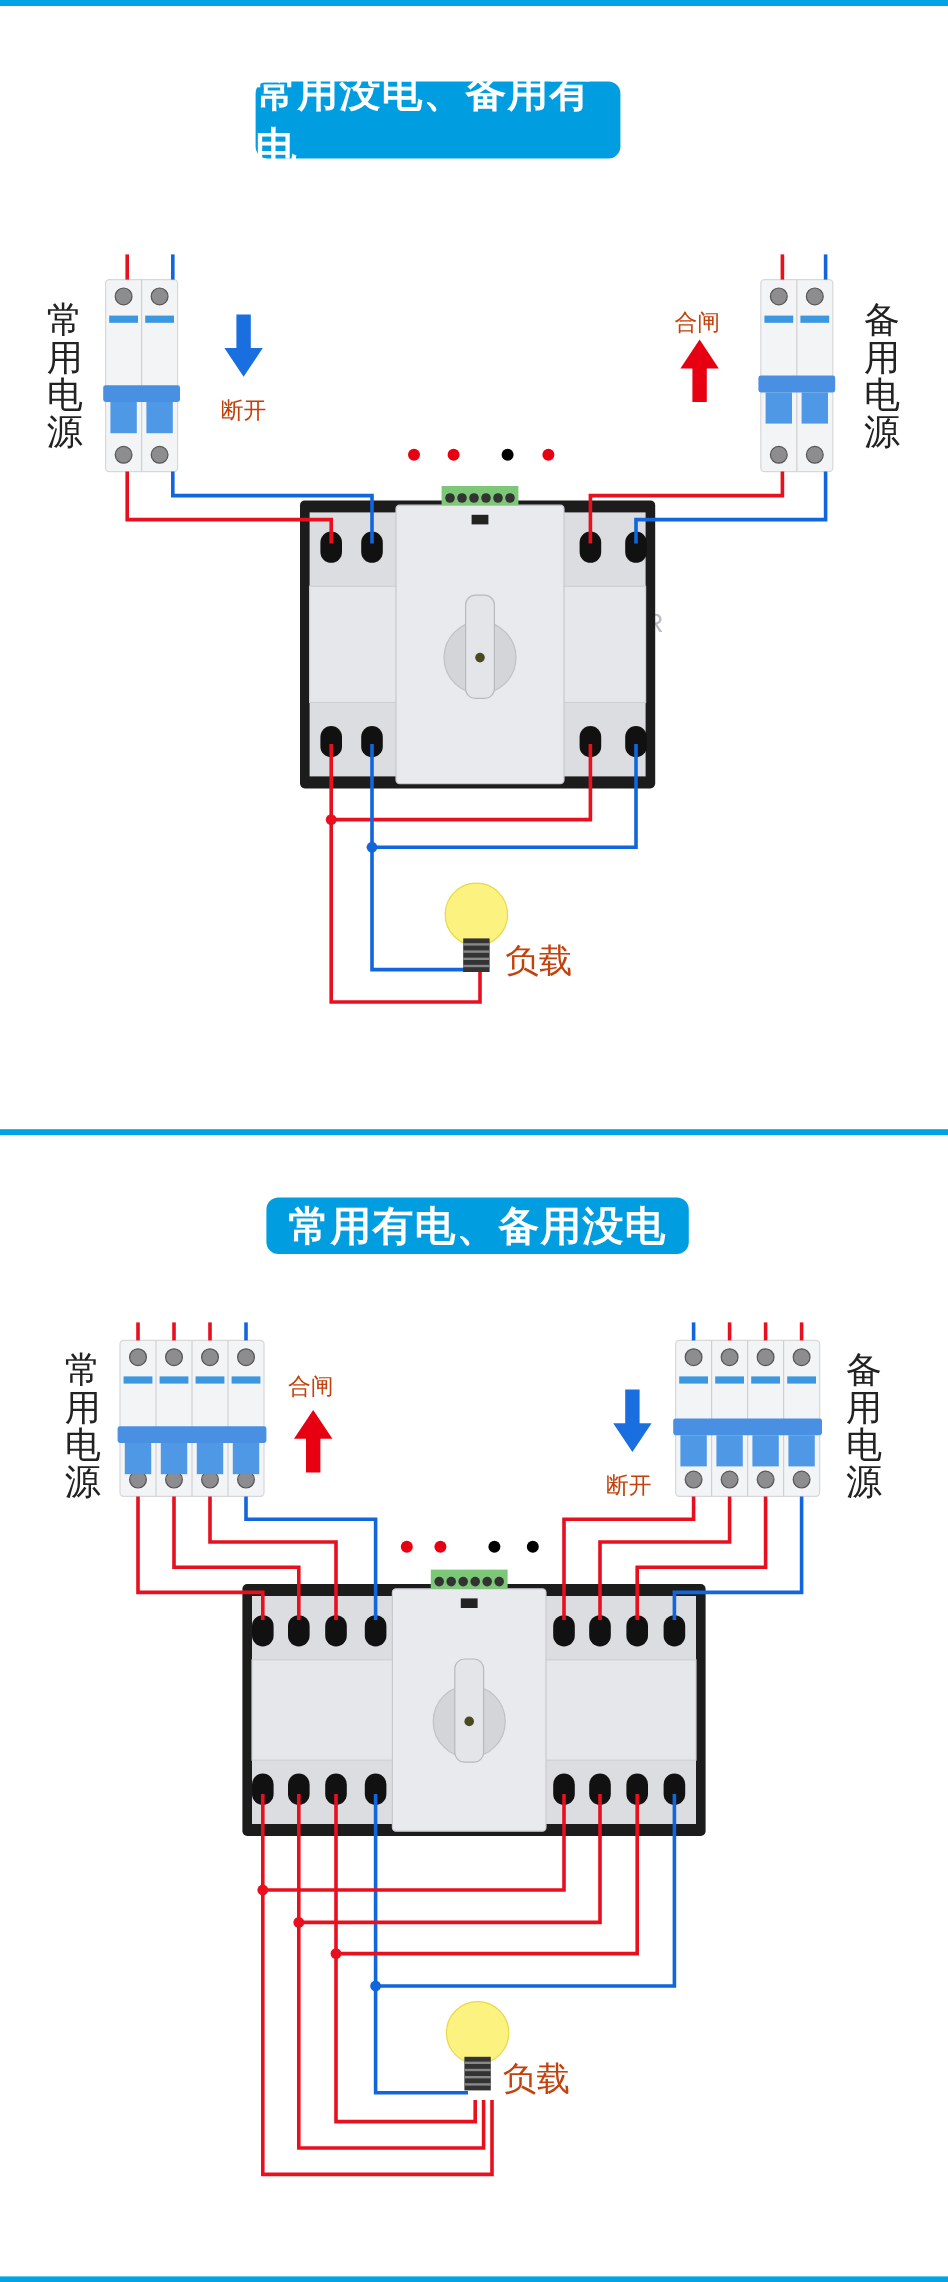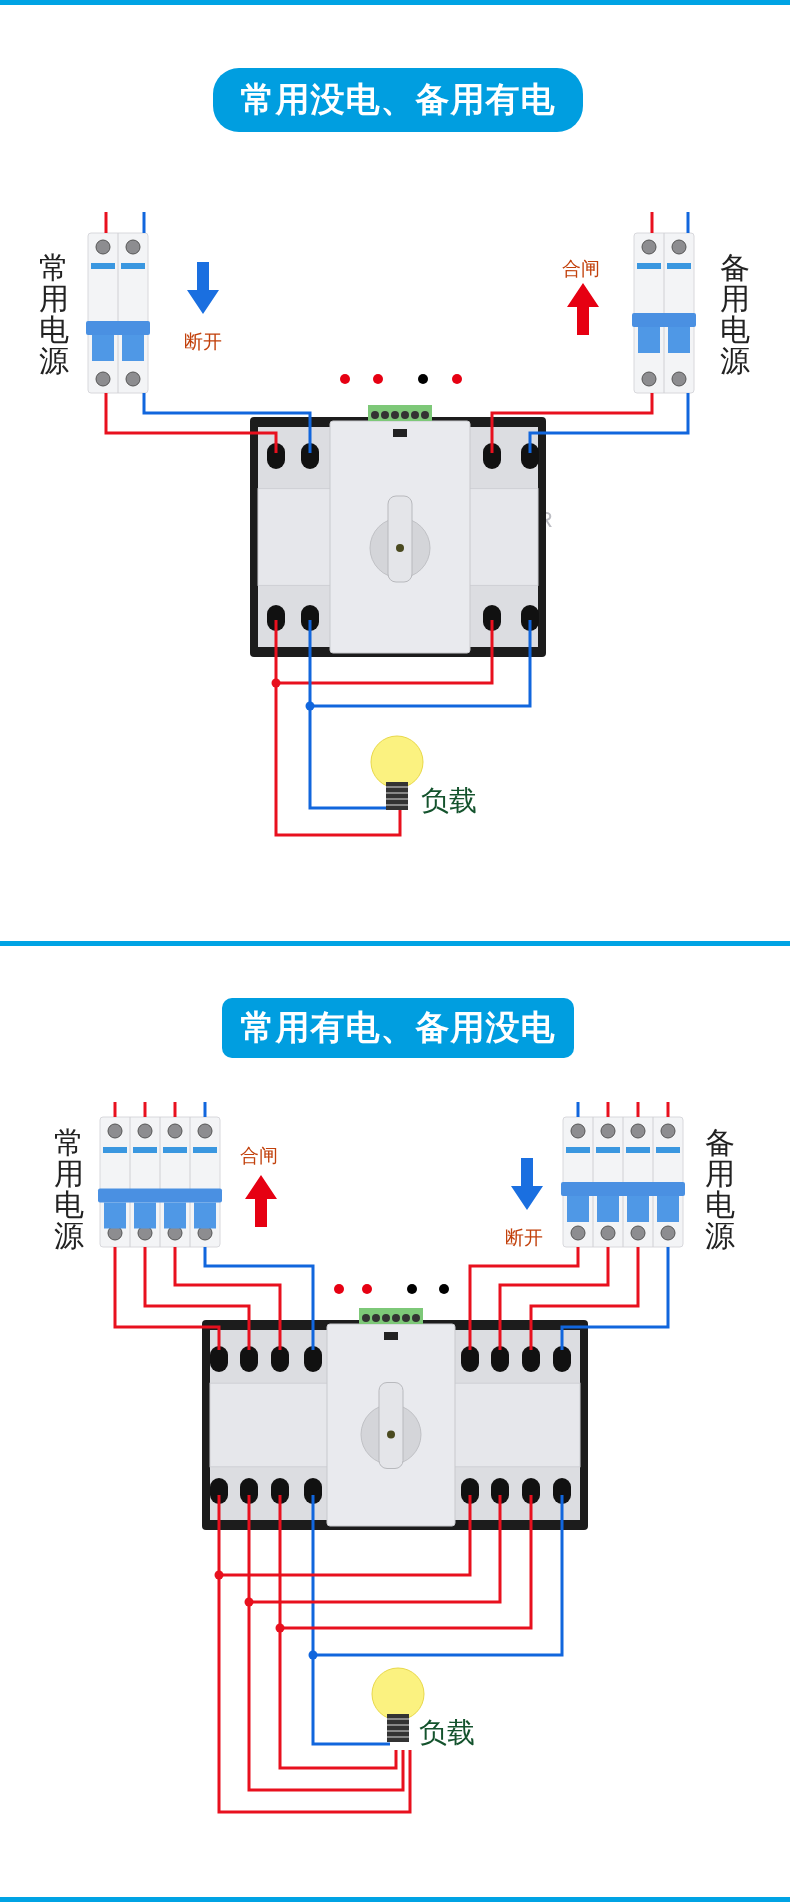--- a/index.html
+++ b/index.html
@@ -3,36 +3,36 @@
 <meta charset="utf-8">
 <style>
   * { box-sizing: border-box; margin: 0; padding: 0; }
   html, body { width: 790px; height: 1902px; background: #ffffff; overflow: hidden; }
   body { position: relative; font-family: "DejaVu Sans", sans-serif; }
   .rule { position: absolute; left: 0; width: 790px; background: #00a3e4; }
   .title-pill { position: absolute; background: #009ee0; color: #fff; border-radius: 10px;
     font-size: 34px; font-weight: bold; display: flex; align-items: center; justify-content: center; letter-spacing: 1px; }
   .vlabel { position: absolute; font-size: 30px; line-height: 31px; color: #222; width: 34px; text-align: center; }
   .hlabel { position: absolute; font-size: 19px; color: #c2410c; }
-  .load-label { position: absolute; font-size: 28px; color: #14532d; }
+  .load-label { position: absolute; font-size: 28px; color: #c2410c; }
   svg.diagram { position: absolute; left: 0; top: 0; }
   .ats-text { position: absolute; font-family: "DejaVu Sans Mono", monospace; color: #333; font-size: 10px; line-height: 14px; }
   .brand { position: absolute; font-family: "Liberation Sans", sans-serif; font-weight: bold; color: #2b2b2b; font-size: 14px; }
   .brand-cn { position: absolute; font-size: 11.5px; color: #2b2b2b; letter-spacing: 0.5px; }
   .big-letter { position: absolute; font-family: "Liberation Sans", sans-serif; color: #bdbec4; font-size: 22px; }
   .atsw { position: absolute; font-family: "Liberation Sans", sans-serif; font-size: 10px; color: #aaa; }
 </style>
 </head>
 <body>
 
 <div class="rule" style="top:0;height:5px;"></div>
 <div class="rule" style="top:941px;height:5px;"></div>
 <div class="rule" style="top:1897px;height:5px;"></div>
 
-<div class="title-pill" style="left:213px;top:68px;width:370px;height:64px;border-radius:26px;">常用没电、备用有电</div>
+<div class="title-pill" style="left:213px;top:68px;width:304px;height:64px;">常用没电、备用有电</div>
 
 <div class="vlabel" style="left:37px;top:252px;">
   <div>常</div>
   <div>用</div>
   <div>电</div>
   <div>源</div>
 </div>
 <div class="vlabel" style="left:718px;top:252px;">
   <div>备</div>
   <div>用</div>
@@ -49,21 +49,21 @@
 <div class="big-letter" style="left:537px;top:507px;">R</div>
 <div class="ats-text" style="left:252px;top:527px;">
   <div>GCQ4-125/2P</div>
   <div>Ie:125A</div>
   <div>Ue:230V</div>
   <div>i:50Hz/60Hz</div>
   <div style="font-size:8px;">GB/T14048.11-2016</div>
 </div>
 <div class="atsw" style="left:340px;top:633px;">Automatic transfer switch</div>
 
-<div class="title-pill" style="left:222px;top:998px;width:352px;height:60px;">常用有电、备用没电</div>
+<div class="title-pill" style="left:222px;top:998px;width:352px;height:47px;">常用有电、备用没电</div>
 
 <div class="vlabel" style="left:52px;top:1127px;">
   <div>常</div>
   <div>用</div>
   <div>电</div>
   <div>源</div>
 </div>
 <div class="vlabel" style="left:703px;top:1127px;">
   <div>备</div>
   <div>用</div>

